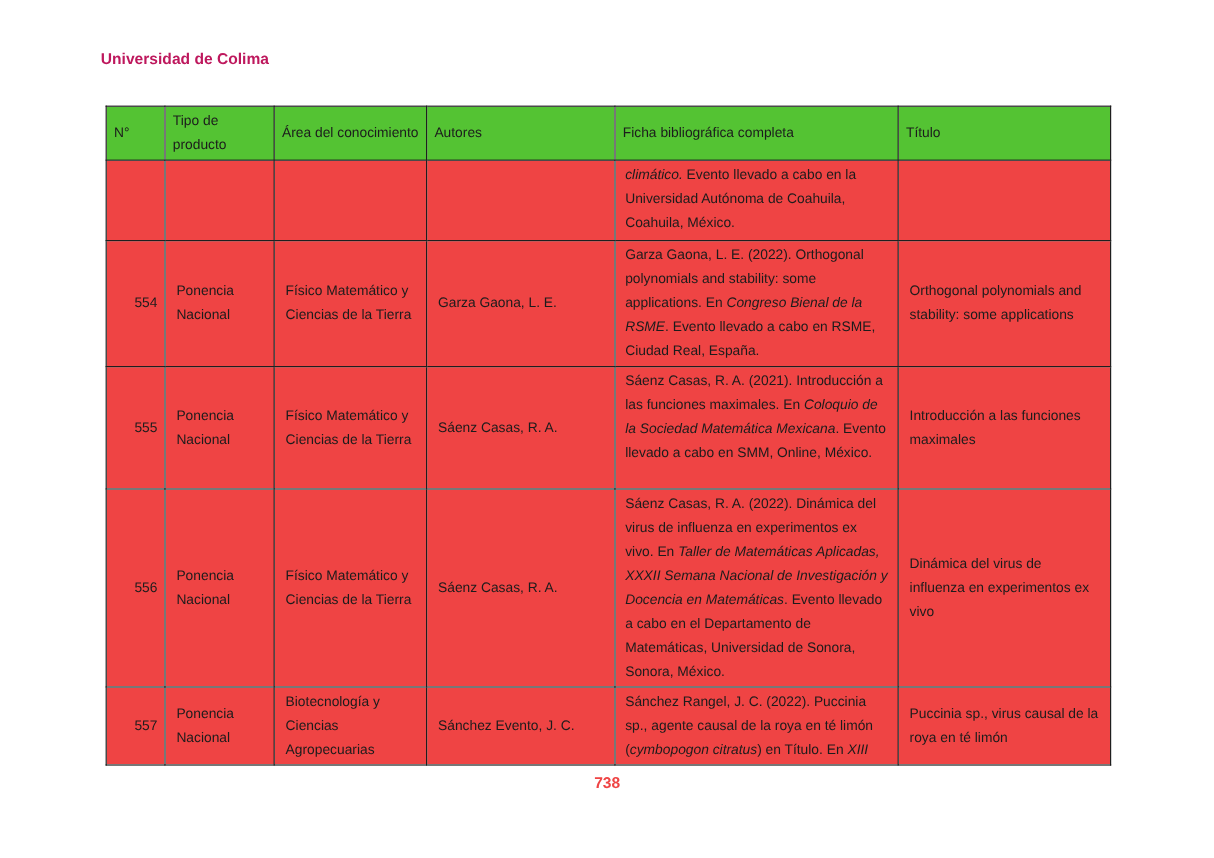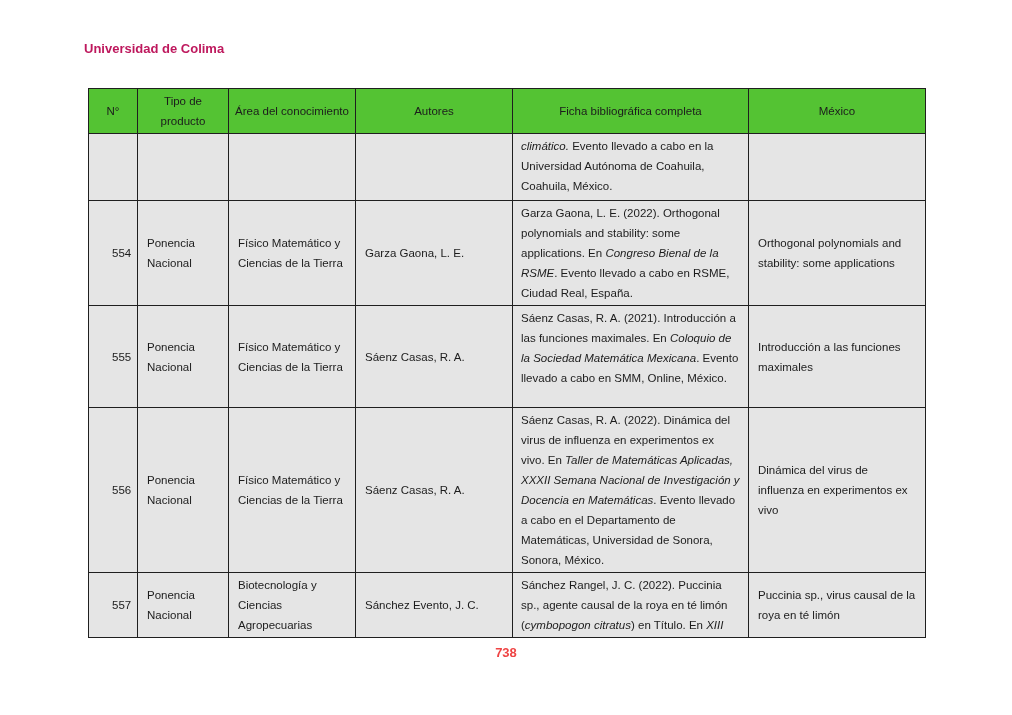--- a/index.html
+++ b/index.html
@@ -26,29 +26,29 @@
   }
   .pub-table th, .pub-table td {
     border: 1.5px solid #1f1f1f;
     font-size: 11.5px;
     line-height: 20px;
     overflow: hidden;
   }
   .pub-table th {
     background: #54c333;
     font-weight: normal;
-    text-align: center;
+    text-align: left;
     vertical-align: middle;
     padding: 2px 6px;
   }
   .pub-table td {
     vertical-align: middle;
     text-align: left;
     padding: 2px 9px;
-    background: #e5e5e5;
+    background: #ef4444;
   }
   .pub-table td.num { padding-left: 23px; }
   .pub-table td.ficha {
     vertical-align: top;
     padding: 2px 8px;
   }
   .page-number {
     position: absolute;
     left: 0; top: 645px;
     width: 1012px;
@@ -72,21 +72,21 @@
     <col style="width:236px">
     <col style="width:177px">
   </colgroup>
   <thead>
     <tr style="height:37px;">
       <th>N°</th>
       <th>Tipo de producto</th>
       <th>Área del conocimiento</th>
       <th>Autores</th>
       <th>Ficha bibliográfica completa</th>
-      <th>México</th>
+      <th>Título</th>
     </tr>
   </thead>
   <tbody>
     <tr style="height:67px;">
       <td class="num"></td>
       <td></td>
       <td></td>
       <td></td>
       <td class="ficha"><i>climático.</i><span> Evento llevado a cabo en la Universidad Autónoma de Coahuila, Coahuila, México.</span></td>
       <td></td>

